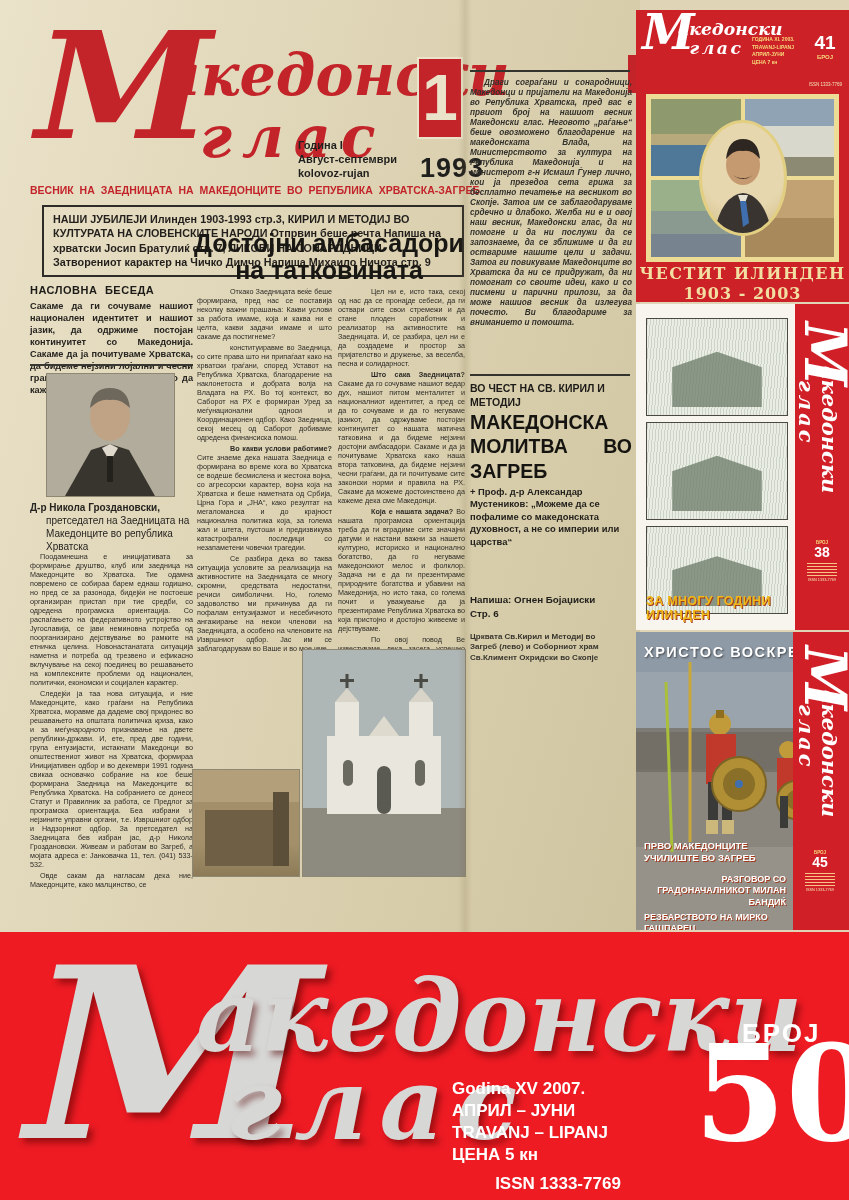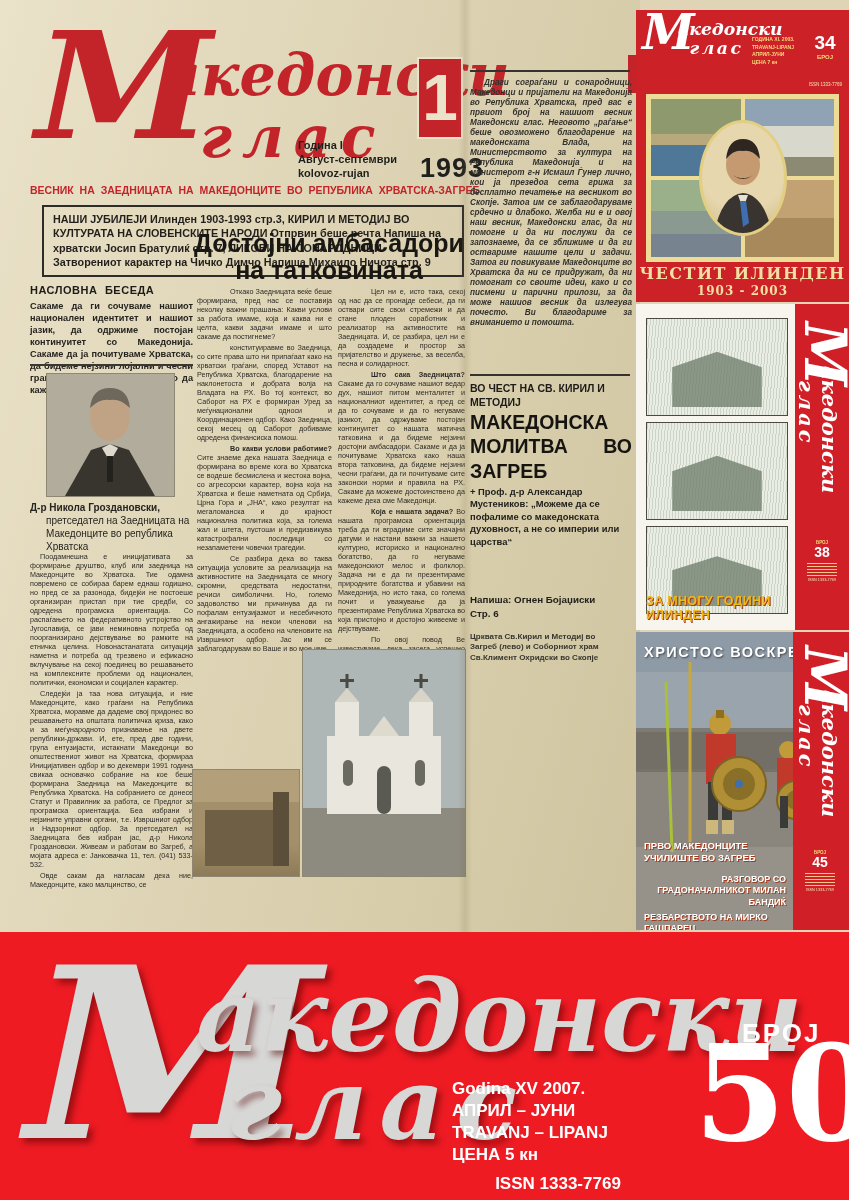--- a/index.html
+++ b/index.html
@@ -98,21 +98,21 @@
   .ph1{background:linear-gradient(180deg,#8e9a6e 0 45%,#b7a97c 45% 60%,#4f7898 60% 100%);}
   .ph2{background:linear-gradient(180deg,#8fa3b4 0 35%,#d8d8cc 35% 75%,#8c8a72 75% 100%);}
   .ph3{background:linear-gradient(180deg,#9ab08a 0 40%,#8a9a90 40% 70%,#77838f 70% 100%);}
   .ph4{background:linear-gradient(180deg,#c2a272 0 50%,#a8895c 50% 100%);}
   .c34-oval{position:absolute;left:50%;top:50%;transform:translate(-50%,-50%);
     width:82px;height:110px;border-radius:50%;border:3px solid #e2cf82;
     background:radial-gradient(circle at 50% 40%,#e7d7ae 0 55%,#cdb982 100%);overflow:hidden;}
   .c34-title{left:0;top:254px;width:213px;text-align:center;color:#f2dfa2;
     font-family:"DejaVu Serif",serif;font-weight:bold;font-size:16px;letter-spacing:1.5px;}
   .c34-years{left:0;top:274px;width:213px;text-align:center;color:#f2dfa2;
-    font-family:"DejaVu Serif",serif;font-weight:bold;font-size:12px;letter-spacing:1px;}
+    font-family:"DejaVu Serif",serif;font-weight:bold;font-size:16px;letter-spacing:1px;}
 
   
   .cover38{left:636px;top:304px;width:213px;height:326px;background:#f7f5ee;}
   .c38-band{position:absolute;right:0;top:0;width:54px;height:100%;background:#d01f27;}
   .rot{position:absolute;transform:rotate(90deg);transform-origin:left top;}
   .c38-rot{left:50px;top:18px;}
   .band-meta{position:absolute;left:0;width:54px;text-align:center;color:#fff;}
   .band-meta .lbl{font-size:4.5px;font-weight:bold;color:#f7d97a;}
   .band-meta .num{font-size:14px;font-weight:bold;line-height:1.1;}
   .micro-lines{width:30px;height:13px;margin:3px auto 2px auto;
@@ -278,21 +278,21 @@
       <span class="r">акедонски</span>
       <span class="g">глас</span>
     </div>
   </div>
   <div class="abs c34-info">
     <div>ГОДИНА XI. 2003.</div>
     <div>TRAVANJ-LIPANJ</div>
     <div>АПРИЛ-ЈУНИ</div>
     <div>ЦЕНА 7 кн</div>
   </div>
-  <div class="abs c34-num">34</div>
+  <div class="abs c34-num">41</div>
   <div class="abs c34-numlbl">БРОЈ</div>
   <div class="abs c34-issn">ISSN 1333-7769</div>
 
   <div class="abs c34-frame">
     <div class="c34-grid">
       <div class="ph ph1"></div>
       <div class="ph ph2"></div>
       <div class="ph ph3"></div>
       <div class="ph ph4"></div>
       <div class="c34-oval">

